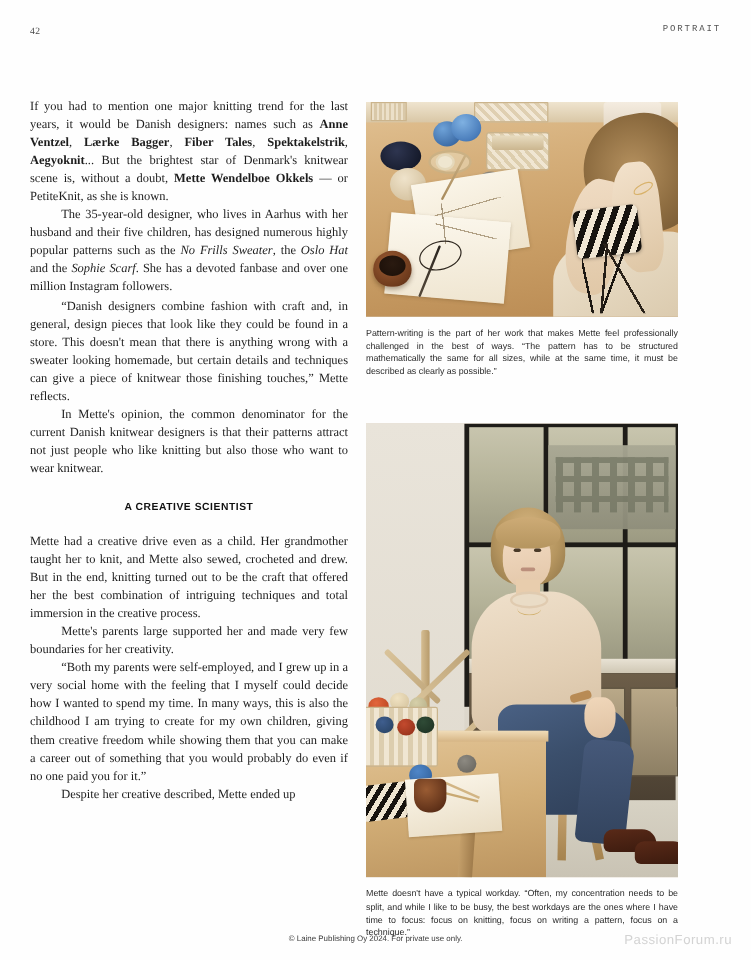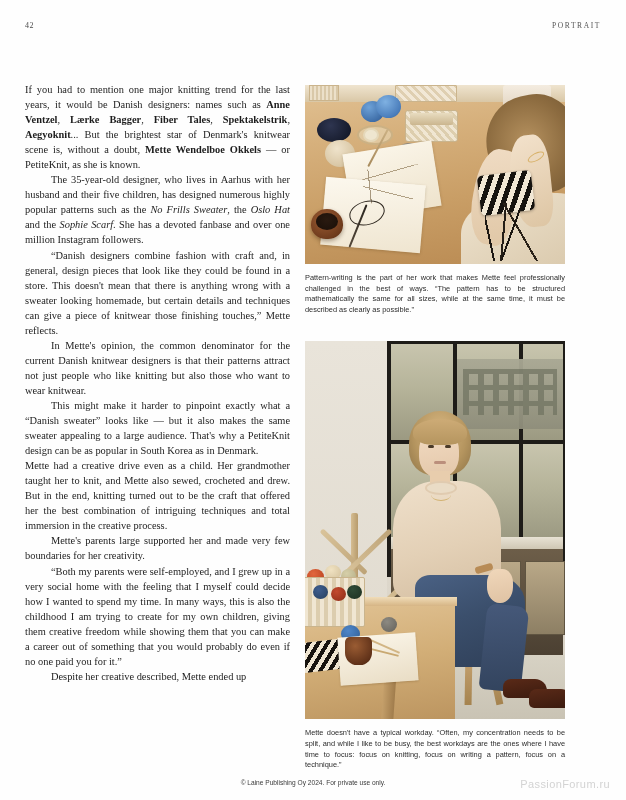--- a/index.html
+++ b/index.html
@@ -16,21 +16,21 @@
   }
 
   
   .folio {
     position: absolute; top: 21px; left: 25px;
     font-family: "Liberation Serif", serif;
     font-size: 8px; letter-spacing: 0.4px; color: #4a4a4a;
   }
   .running-title {
     position: absolute; top: 21px; right: 25px;
-    font-family: Liberation Serif, serif;
+    font-family: Liberation Mono, monospace;
     font-size: 7.5px; letter-spacing: 1.6px; color: #555;
   }
 
   
   .text-col {
     position: absolute;
     left: 25px; top: 82px;
     width: 265px;
   }
   .text-col p {
@@ -482,22 +482,22 @@
 
   <div class="folio">42</div>
   <div class="running-title">PORTRAIT</div>
 
   <div class="text-col">
     <div id="body-before">
         <p><span>If you had to mention one major knitting trend for the last years, it would be Danish designers: names such as </span><b>Anne Ventzel</b><span>, </span><b>Lærke Bagger</b><span>, </span><b>Fiber Tales</b><span>, </span><b>Spektakelstrik</b><span>, </span><b>Aegyoknit</b><span>... But the brightest star of Denmark's knitwear scene is, without a doubt, </span><b>Mette Wendelboe Okkels</b><span> — or PetiteKnit, as she is known.</span></p>
         <p class="indent"><span>The 35-year-old designer, who lives in Aarhus with her husband and their five children, has designed numerous highly popular patterns such as the </span><i>No Frills Sweater</i><span>, the </span><i>Oslo Hat</i><span> and the </span><i>Sophie Scarf</i><span>. She has a devoted fanbase and over one million Instagram followers.</span></p>
         <p class="indent"><span>“Danish designers combine fashion with craft and, in general, design pieces that look like they could be found in a store. This doesn't mean that there is anything wrong with a sweater looking homemade, but certain details and techniques can give a piece of knitwear those finishing touches,” Mette reflects.</span></p>
         <p class="indent"><span>In Mette's opinion, the common denominator for the current Danish knitwear designers is that their patterns attract not just people who like knitting but also those who want to wear knitwear.</span></p>
-        <p class="indent"><span>This might make it harder to pinpoint exactly what a “Danish sweater” looks like — but it also makes the same sweater appealing to a large audience. That's why a PetiteKnit design can be as popular in South Korea as in Denmark.</span></p>
       </div>
+    <div class="section-head">A CREATIVE SCIENTIST</div>
     <div id="body-after">
         <p><span>Mette had a creative drive even as a child. Her grandmother taught her to knit, and Mette also sewed, crocheted and drew. But in the end, knitting turned out to be the craft that offered her the best combination of intriguing techniques and total immersion in the creative process.</span></p>
         <p class="indent"><span>Mette's parents large supported her and made very few boundaries for her creativity.</span></p>
         <p class="indent"><span>“Both my parents were self-employed, and I grew up in a very social home with the feeling that I myself could decide how I wanted to spend my time. In many ways, this is also the childhood I am trying to create for my own children, giving them creative freedom while showing them that you can make a career out of something that you would probably do even if no one paid you for it.”</span></p>
         <p class="indent"><span>Despite her creative described, Mette ended up</span></p>
       </div>
   </div>
 
   <div class="media-col">
 
@@ -531,21 +531,21 @@
           <div class="p1-arm1"></div>
           <div class="p1-arm2"></div>
           <div class="p1-knit"></div>
           <div class="p1-strands"></div>
           <div class="p1-bracelet"></div>
         </div>
       </div>
       <figcaption class="caption">Pattern-writing is the part of her work that makes Mette feel professionally challenged in the best of ways. “The pattern has to be structured mathematically the same for all sizes, while at the same time, it must be described as clearly as possible.”</figcaption>
     </figure>
 
-    <figure class="figure" style="margin-top:26px;">
+    <figure class="figure" style="margin-top:38px;">
       <div class="photo photo-2">
         <div class="p2-wall"></div>
         <div class="p2-wall-left"></div>
         <div class="p2-windowframe"></div>
         <div class="p2-pane pane-a"></div>
         <div class="p2-pane pane-b"></div>
         <div class="p2-pane pane-c"></div>
         <div class="p2-pane pane-d"></div>
         <div class="p2-pane pane-e"></div>
         <div class="p2-pane pane-f"></div>

